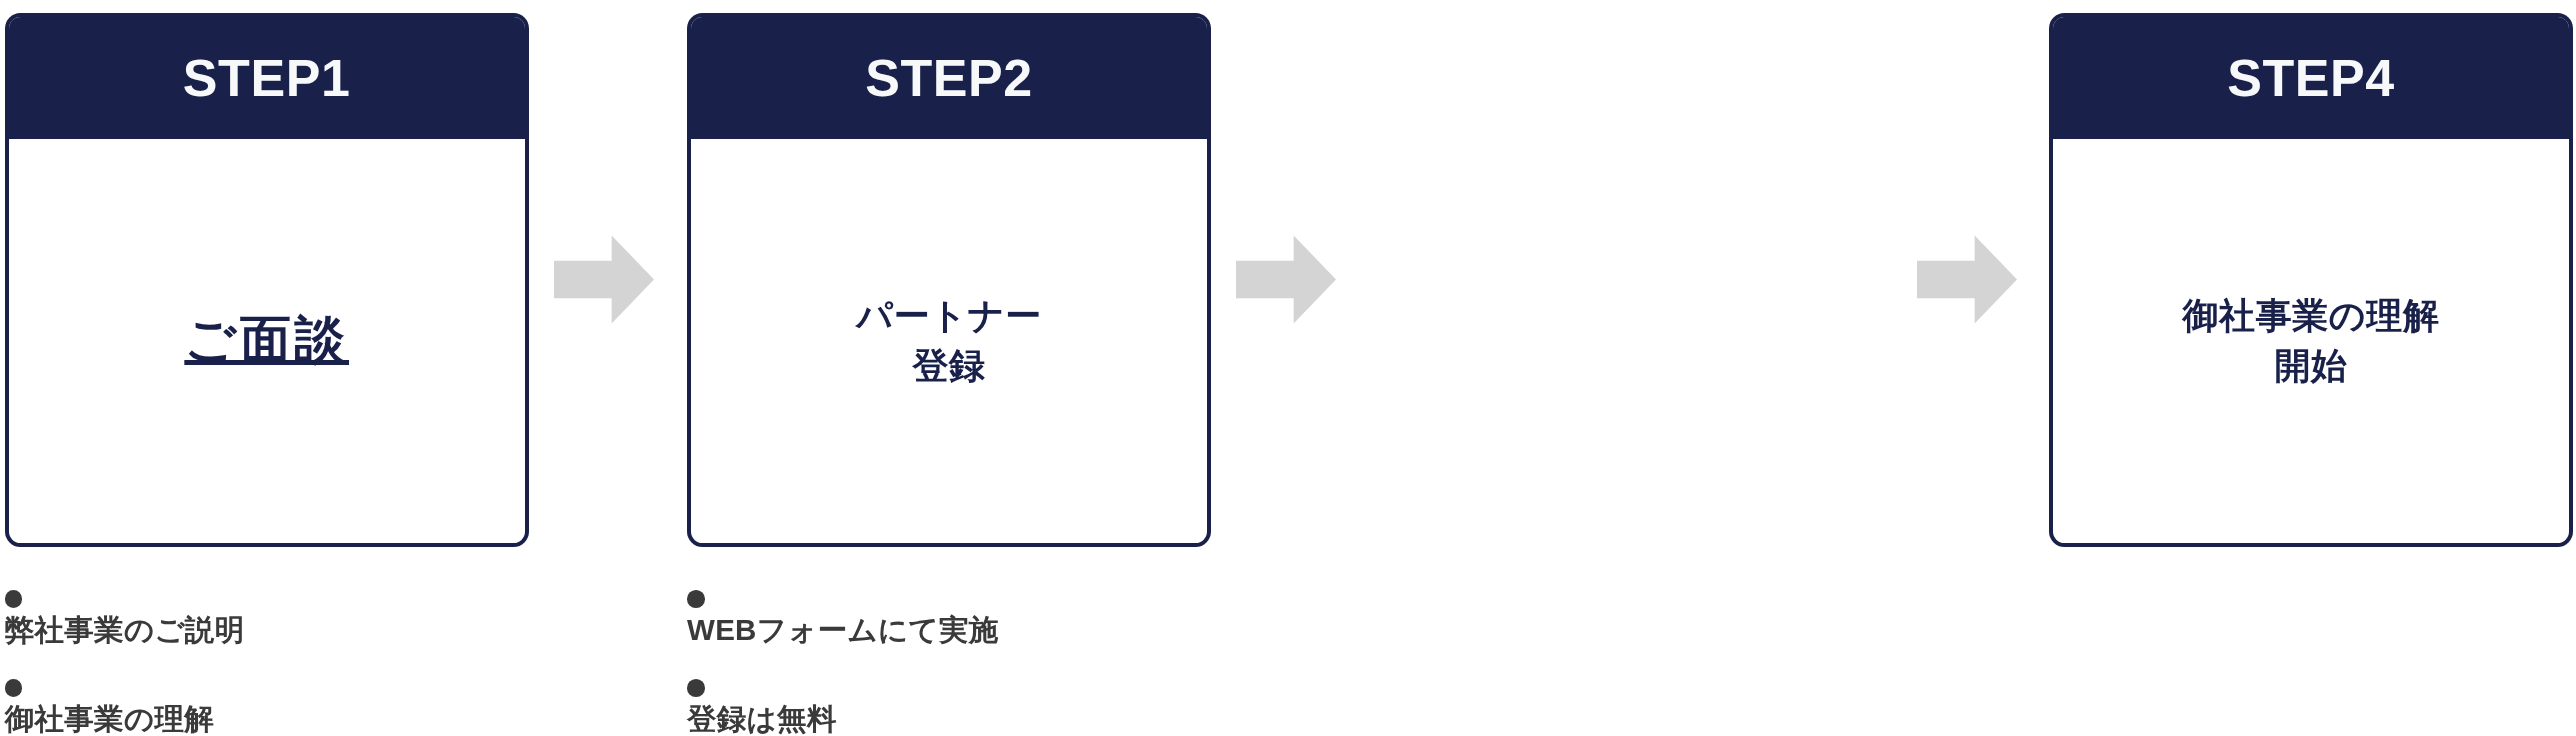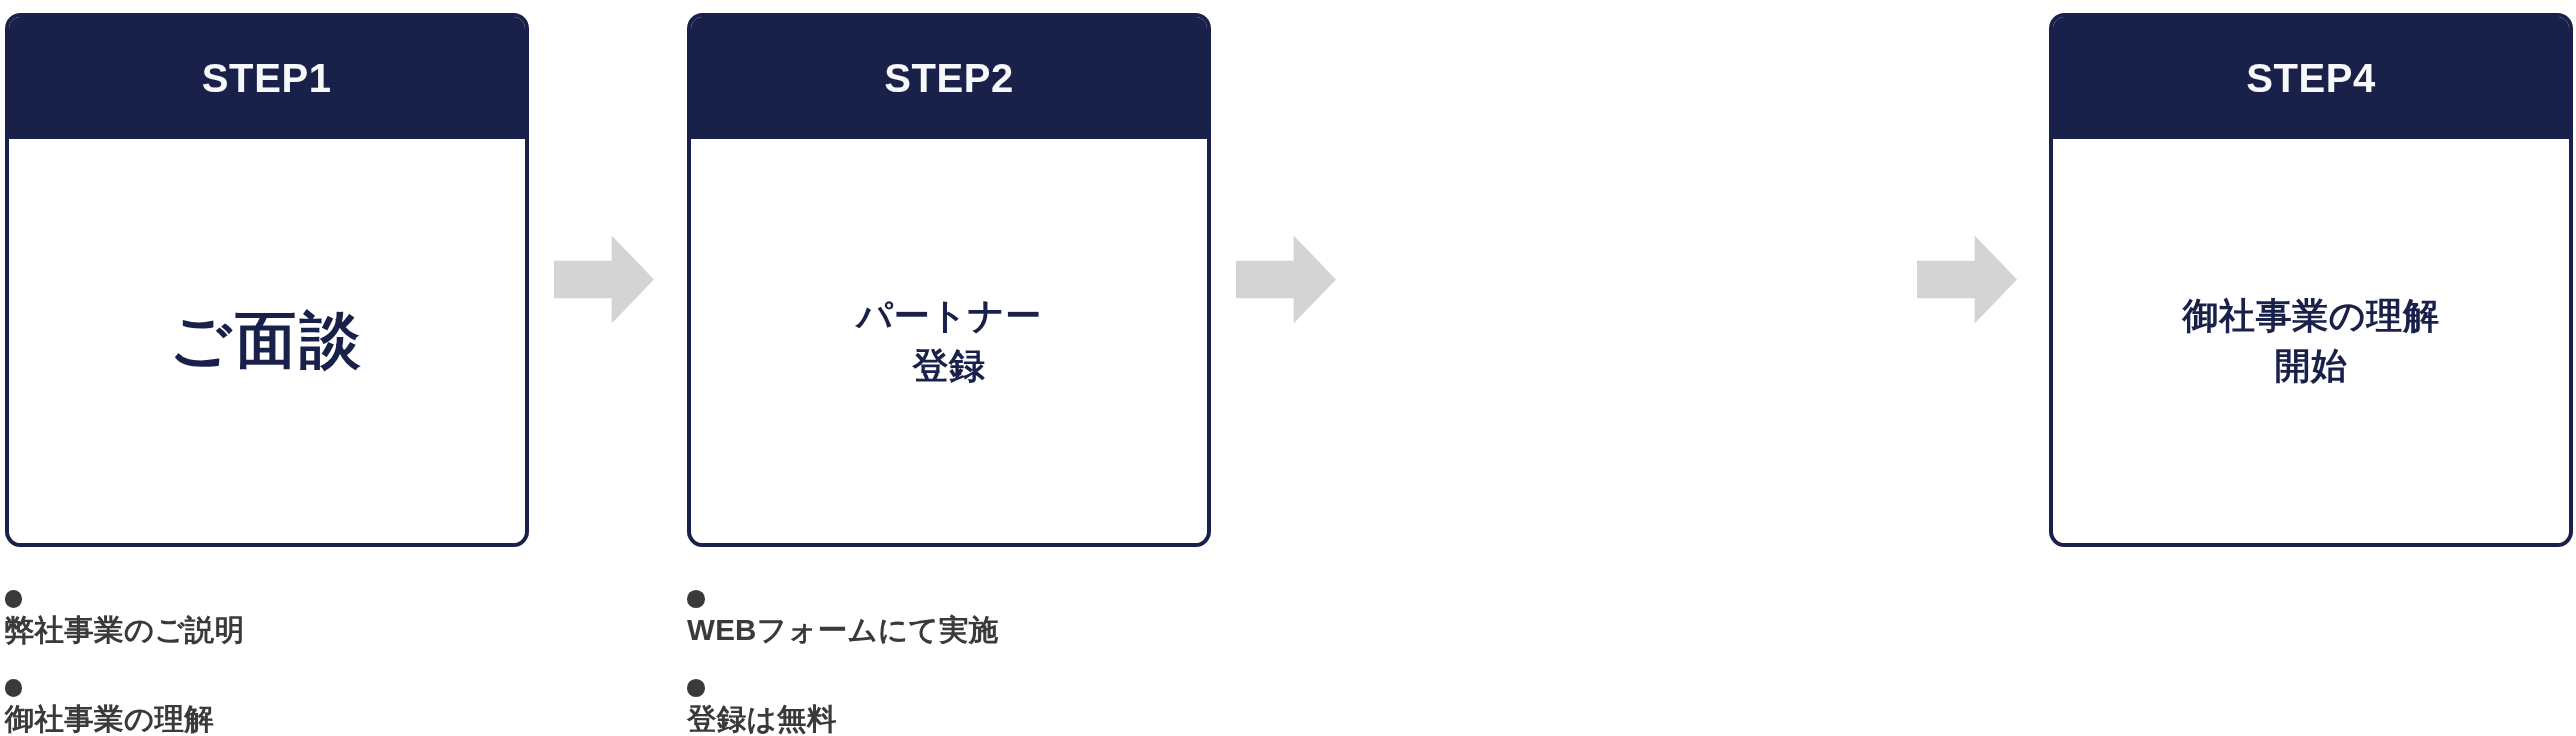--- a/index.html
+++ b/index.html
@@ -49,21 +49,21 @@
   .card-header {
     height: 122px;
     background: #19214a;
     display: flex;
     align-items: center;
     justify-content: center;
     box-sizing: border-box;
   }
   .card-header-label {
     color: #f7f8fa;
-    font-size: 40px;
+    font-size: 52px;
     font-weight: 700;
     letter-spacing: 0.6px;
     line-height: 1;
   }
   .card-body {
     height: 403px;
     display: flex;
     align-items: center;
     justify-content: center;
     padding: 0 15.4px;
@@ -72,22 +72,23 @@
   .card-title {
     color: #19214a;
     font-size: 36px;
     font-weight: 700;
     line-height: 1.38;
     text-align: center;
     letter-spacing: 0.6px;
     white-space: pre-line;
   }
   .card-title.size-lg {
-    font-size: 61px;
+    font-size: 51px;
     letter-spacing: 3.5px;
+    text-decoration: underline;
   }
 
   
   .arrow {
     position: absolute;
     top: 232px;
     width: 100px;
     height: 95px;
   }
   .arrow-1 { left: 554px; }

